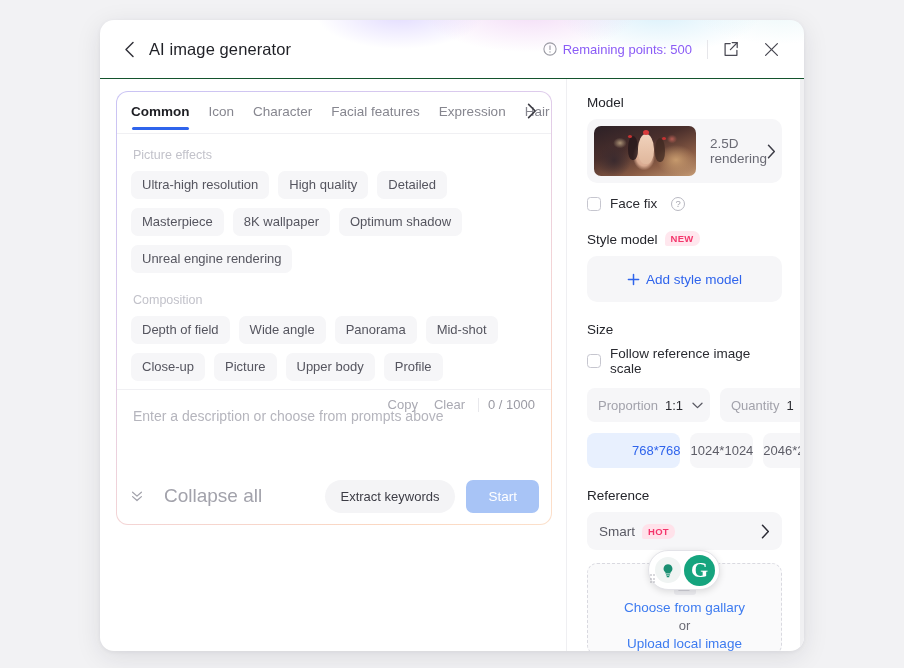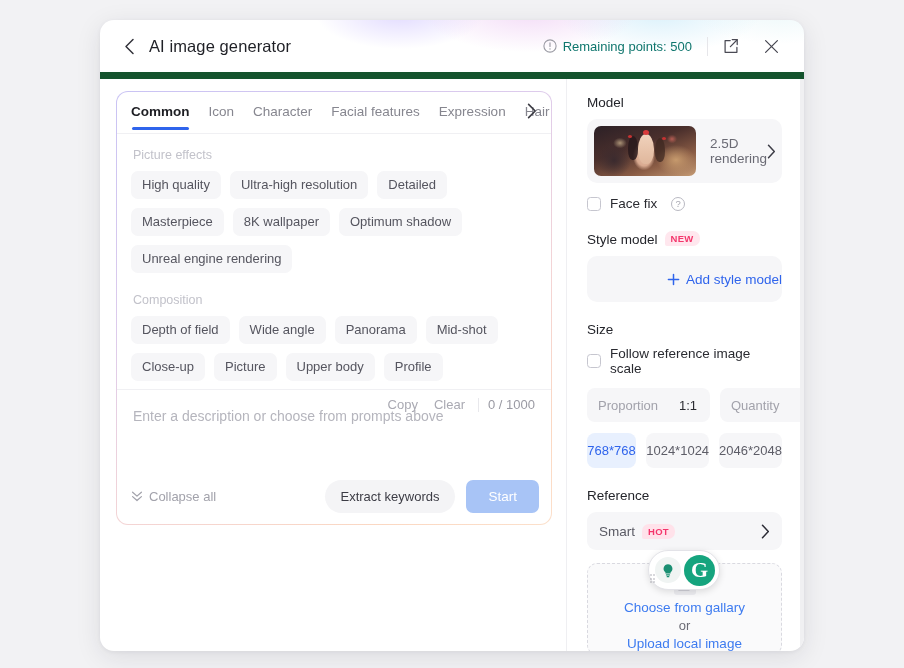--- a/index.html
+++ b/index.html
@@ -29,39 +29,39 @@
       radial-gradient(150px 56px at 430px -8px, rgba(226,168,235,.40), rgba(226,168,235,0) 72%),
       radial-gradient(140px 54px at 560px -6px, rgba(170,222,246,.42), rgba(170,222,246,0) 72%),
       radial-gradient(120px 48px at 680px -10px, rgba(200,235,240,.32), rgba(200,235,240,0) 72%);
     pointer-events: none;
   }
 
   
   #titlebar {
     position: relative;
     height: 59px;
-    border-bottom: 7px solid #14532d;
+    border-bottom: 1px solid #14532d;
     display: flex; align-items: center;
     padding: 0 16px 0 18px;
   }
   .back-arrow {
     width: 22px; height: 22px; flex: none;
     display: flex; align-items: center; justify-content: center;
     cursor: pointer; color: #33333b;
   }
   #window-title {
     font-size: 16.5px; color: #1f2026; margin-left: 9px;
     letter-spacing: .1px;
   }
   #titlebar-right {
     margin-left: auto; display: flex; align-items: center; gap: 0;
   }
   #points-chip {
     display: flex; align-items: center; gap: 6px;
-    font-size: 13px; color: #0f766e;
+    font-size: 13px; color: #8b5cf6;
     padding-right: 15px;
   }
   #points-sep { width: 1px; height: 19px; background: #e6e6ea; }
   .tb-btn {
     width: 34px; height: 34px; margin-left: 6px;
     display: flex; align-items: center; justify-content: center;
     border-radius: 7px; cursor: pointer; color: #4a4a54;
   }
 
   
@@ -142,22 +142,22 @@
   #ef-sep { width: 1px; height: 14px; background: #e8e8ec; margin: 0 9px 0 5px; }
   #char-count { color: #9a9aa3; }
 
   
   #action-bar {
     flex: none; height: 56px;
     display: flex; align-items: center;
     padding: 0 12px 0 14px;
   }
   #collapse-all {
-    display: flex; align-items: center; gap: 6px;
-    font-size: 13px; color: #a2a2ab; cursor: pointer;
+    display: flex; align-items: center; gap: 21px;
+    font-size: 19px; color: #a2a2ab; cursor: pointer;
   }
   #action-right { margin-left: auto; display: flex; align-items: center; gap: 11px; }
   #extract-btn {
     font-size: 13px; color: #3c3c45;
     background: #f4f4f6; border: none; border-radius: 17px;
     padding: 9px 16px; cursor: pointer;
     font-family: inherit;
   }
   #start-btn {
     font-size: 13.5px; color: #ffffff;
@@ -233,46 +233,46 @@
     font-size: 9.5px; font-weight: bold; letter-spacing: .3px;
     padding: 2px 6px; border-radius: 7px 7px 7px 2px;
     margin-left: 7px;
   }
   .badge.new { color: #f4366c; background: #ffe7ee; }
   .badge.hot { color: #f4366c; background: #ffe2ea; }
 
   
   #add-style-model {
     height: 46px; background: #f6f6f8; border-radius: 10px;
-    display: flex; align-items: center; justify-content: flex-end;
+    display: flex; align-items: center; justify-content: center;
     gap: 6px; color: #2f64ec; font-size: 13.5px; cursor: pointer;
   }
 
   
   #size-selects { display: flex; gap: 10px; margin-top: 12px; }
   .select-pill {
     background: #f6f6f8; border-radius: 8px; height: 34px;
     display: flex; align-items: center; padding: 0 11px;
-    cursor: pointer; gap: 21px;
+    cursor: pointer; gap: 7px;
   }
   .select-pill .sp-label { font-size: 13px; color: #a2a2ab; }
   .select-pill .sp-value { font-size: 13px; color: #2a2b31; }
   .select-pill .sp-caret { color: #5a5a64; display: flex; margin-left: 2px; }
   #pill-proportion { width: 123px; }
   #pill-quantity { width: 113px; }
   #pill-quantity .sp-caret { margin-left: auto; }
 
   #res-row { display: flex; gap: 10px; margin-top: 11px; }
   .res-btn {
     flex: 1; height: 35px; border-radius: 8px;
     display: flex; align-items: center; justify-content: center;
     font-size: 13px; color: #5d5d67; background: #f6f6f8;
     cursor: pointer;
   }
-  .res-btn.selected { background: #e8f0fe; color: #2f64ec; }
+  .res-btn.selected { background: #e8f0fe; color: #2f64ec; padding-left: 45px; }
 
   
   #smart-row {
     height: 38px; background: #f6f6f8; border-radius: 9px;
     display: flex; align-items: center; padding: 0 12px;
     cursor: pointer;
   }
   #smart-label { font-size: 13.5px; color: #5a5a64; }
   #smart-chevron { margin-left: auto; color: #2c2c35; display: flex; }
 
@@ -390,22 +390,22 @@
           <div id="tabs-next">
             <svg width="10" height="16" viewBox="0 0 10 16" fill="none">
               <path d="M1.6 1.4 8.2 8l-6.6 6.6" stroke="currentColor" stroke-width="1.6" stroke-linecap="round" stroke-linejoin="round"></path>
             </svg>
           </div>
         </div>
 
         <div id="tag-area">
           <div class="group-title">Picture effects</div>
           <div class="chips">
+            <div class="chip">Ultra-high resolution</div>
             <div class="chip">High quality</div>
-            <div class="chip">Ultra-high resolution</div>
             <div class="chip">Detailed</div>
             <div class="chip">Masterpiece</div>
             <div class="chip">8K wallpaper</div>
             <div class="chip">Optimum shadow</div>
             <div class="chip">Unreal engine rendering</div>
           </div>
 
           <div class="group-title second">Composition</div>
           <div class="chips">
             <div class="chip">Depth of field</div>

